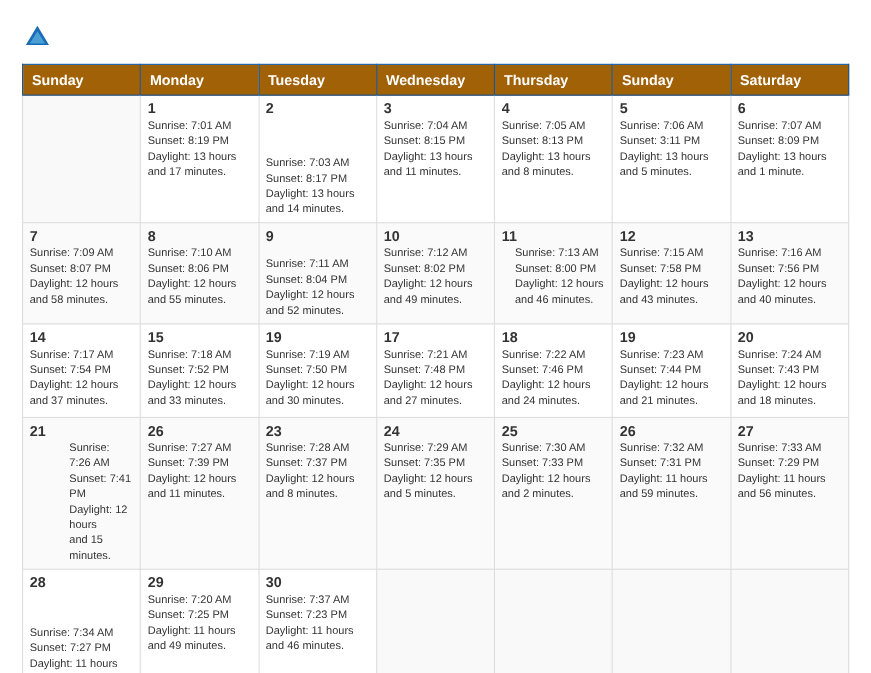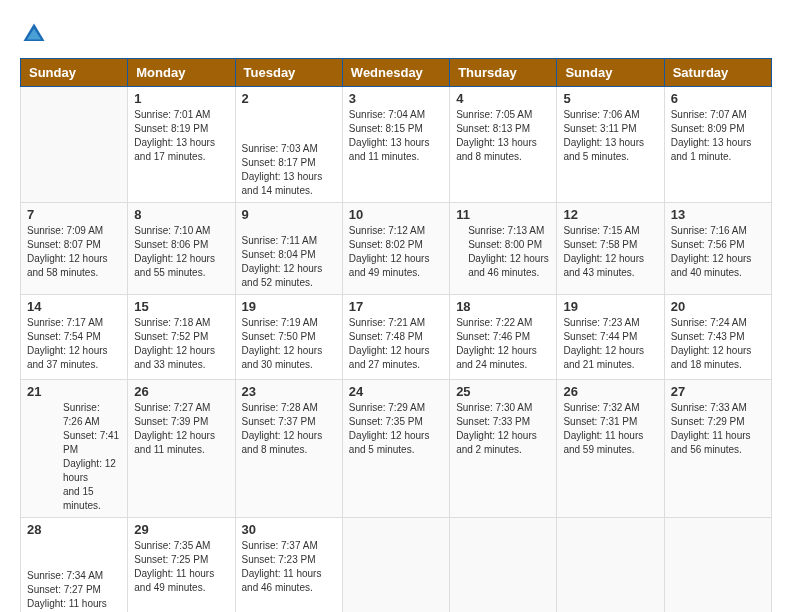--- a/index.html
+++ b/index.html
@@ -329,21 +329,21 @@
       <tr>
         <td>
           <span class="day-number">28</span>
           <div class="cell-content" style="white-space: pre-line; margin-top: 32px;">Sunrise: 7:34 AM
 Sunset: 7:27 PM
 Daylight: 11 hours
 and 52 minutes.</div>
         </td>
         <td>
           <span class="day-number">29</span>
-          <div class="cell-content" style="white-space: pre-line;">Sunrise: 7:35 AM
+          <div class="cell-content" style="white-space: pre-line;">Sunrise: 7:20 AM
 Sunset: 7:25 PM
 Daylight: 11 hours
 and 49 minutes.</div>
         </td>
         <td>
           <span class="day-number">30</span>
           <div class="cell-content" style="white-space: pre-line;">Sunrise: 7:37 AM
 Sunset: 7:23 PM
 Daylight: 11 hours
 and 46 minutes.</div>

